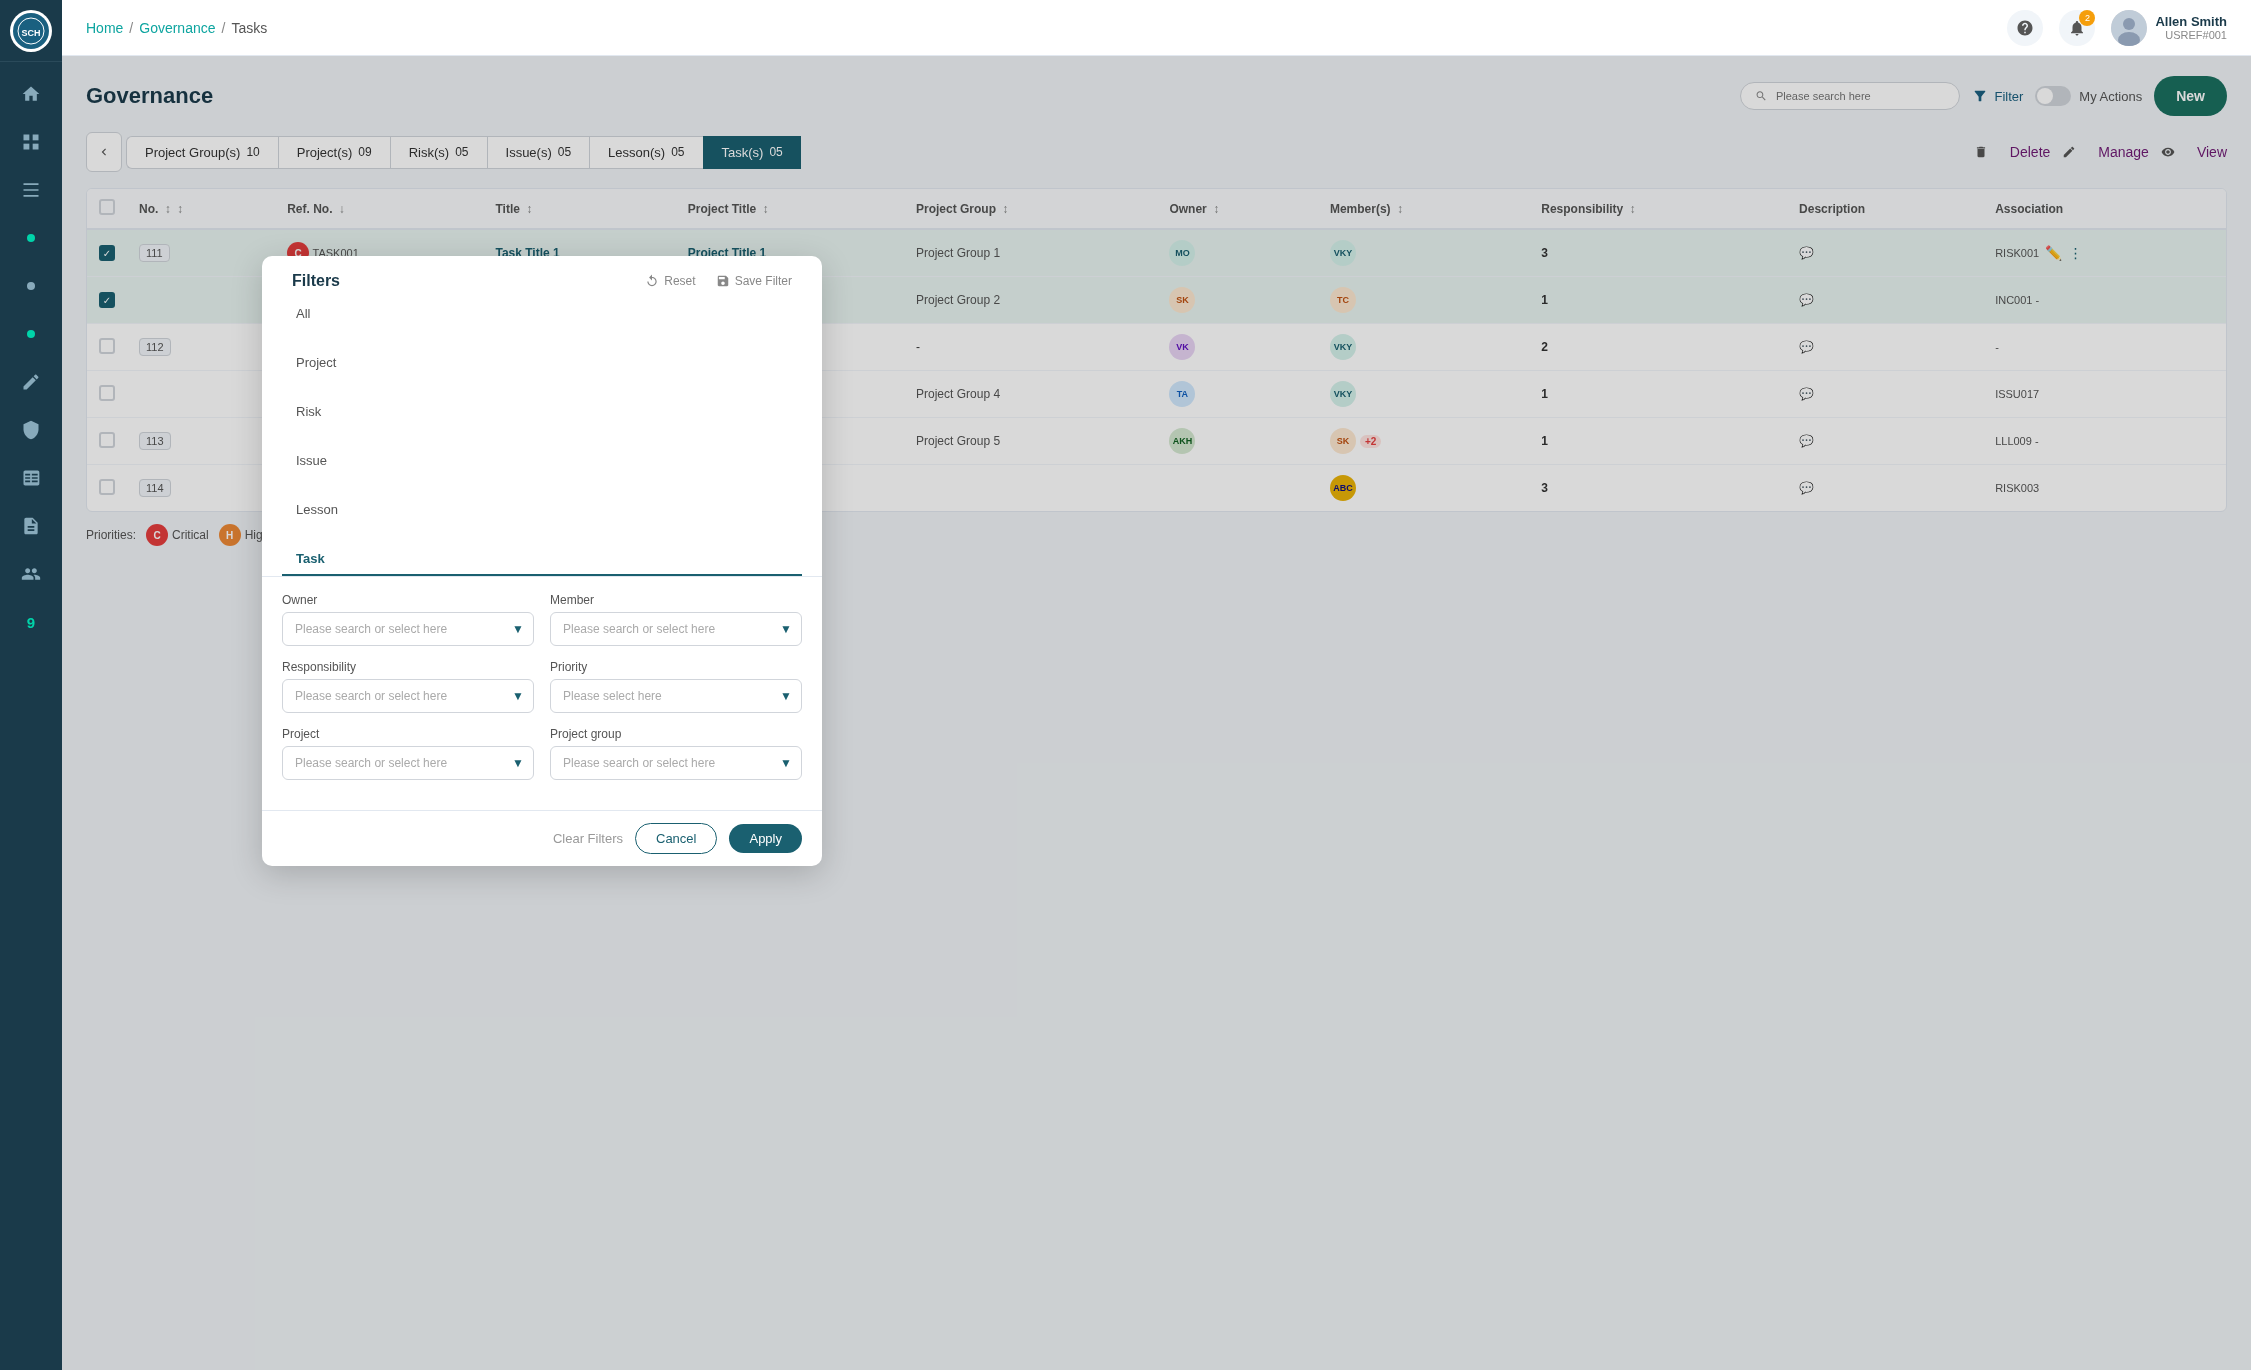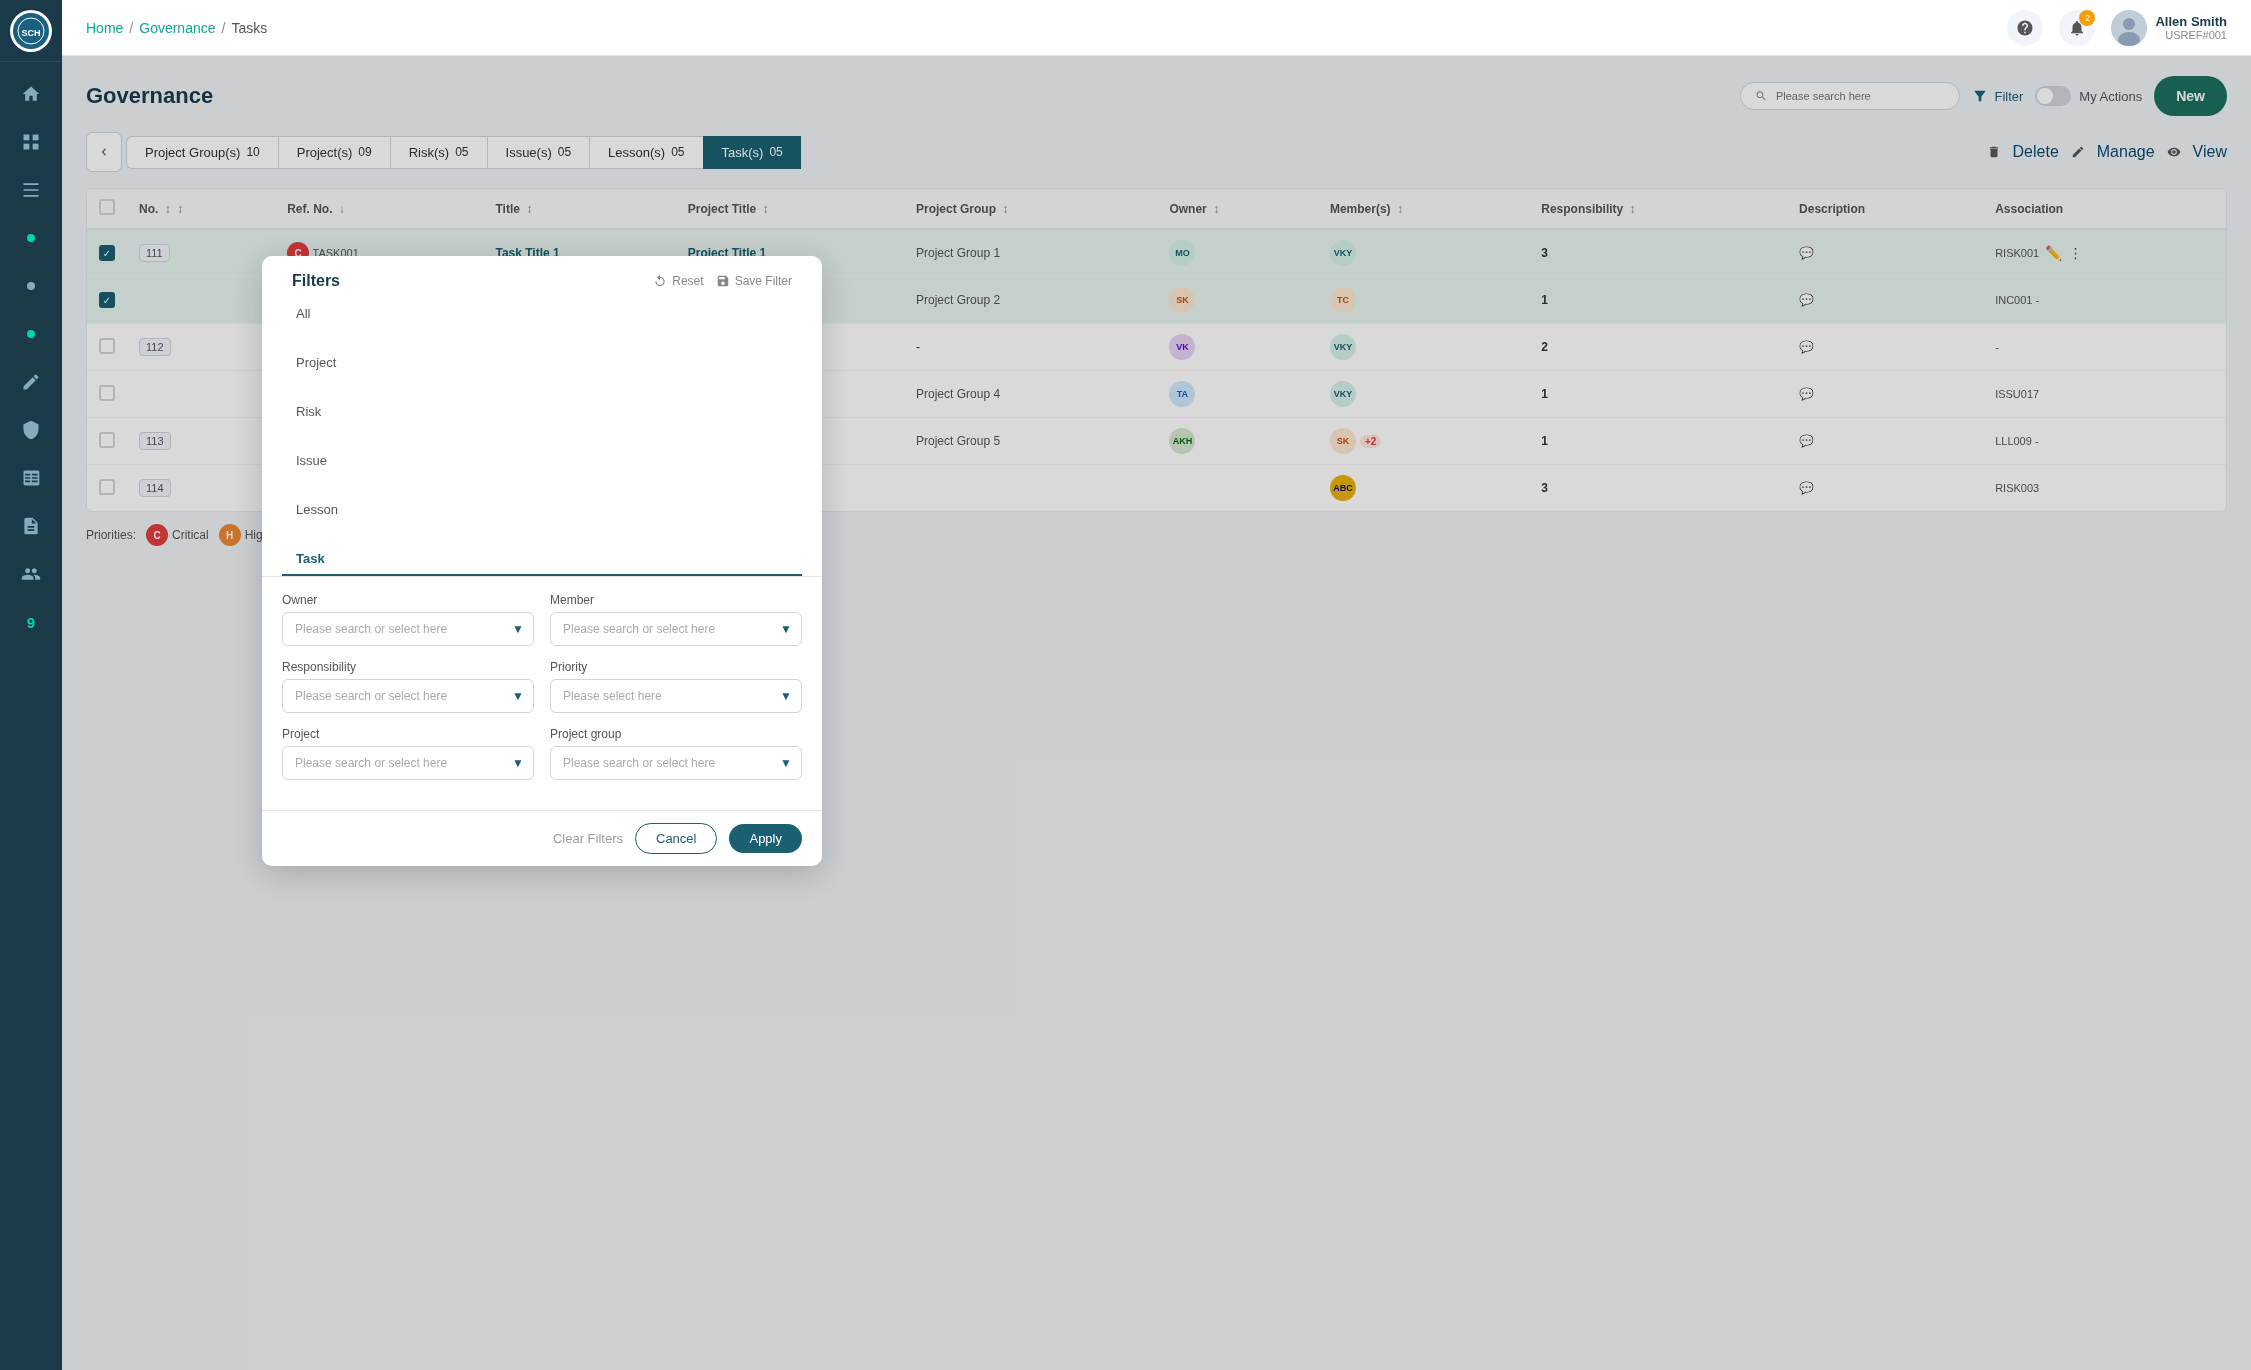--- a/index.html
+++ b/index.html
@@ -54,21 +54,21 @@
 
     
     .tabs-container { display: flex; align-items: center; gap: 0; margin-bottom: 16px; }
     .tab-back-btn { width: 36px; height: 40px; border: 1px solid #d1d5db; border-radius: 6px; background: white; display: flex; align-items: center; justify-content: center; cursor: pointer; color: #555; margin-right: 4px; }
     .tab { display: flex; align-items: center; gap: 6px; padding: 8px 18px; border: 1px solid #d1d5db; background: white; font-size: 13px; font-weight: 500; color: #333; cursor: pointer; border-right: none; }
     .tab:first-of-type { border-radius: 6px 0 0 6px; }
     .tab:last-of-type { border-right: 1px solid #d1d5db; }
     .tab.active { background: #1a6070; color: white; border-color: #1a6070; }
     .tab-count { font-size: 12px; }
     .tab-actions { margin-left: auto; display: flex; align-items: center; gap: 12px; }
-    .tab-action-btn { display: flex; align-items: center; gap: 12px; color: #0c4a6e; font-size: 16px; cursor: pointer; background: none; border: none; }
+    .tab-action-btn { display: flex; align-items: center; gap: 22px; color: #701a75; font-size: 14px; cursor: pointer; background: none; border: none; }
 
     
     .table-container { background: white; border: 1px solid #e2e8f0; border-radius: 6px; overflow: hidden; }
     table { width: 100%; border-collapse: collapse; }
     thead tr { background: #f8fafc; border-bottom: 2px solid #e2e8f0; }
     th { padding: 10px 12px; text-align: left; font-size: 12px; font-weight: 600; color: #555; white-space: nowrap; }
     th .sort-icon { color: #888; margin-left: 3px; }
     td { padding: 10px 12px; border-bottom: 1px solid #f1f5f9; font-size: 12px; vertical-align: middle; }
     tr:last-child td { border-bottom: none; }
     tr.selected-row { background: #e8f4f0; }
@@ -110,21 +110,21 @@
 
     
     .priorities-legend { display: flex; align-items: center; gap: 10px; margin-top: 12px; font-size: 12px; color: #555; }
     .priorities-legend .legend-item { display: flex; align-items: center; gap: 4px; }
 
     
     .modal-overlay { position: absolute; top: 0; left: 0; right: 0; bottom: 0; background: rgba(0,0,0,0.15); z-index: 100; display: flex; align-items: flex-start; justify-content: flex-start; padding: 200px 0 0 200px; }
     .filter-modal { background: white; border-radius: 10px; box-shadow: 0 8px 32px rgba(0,0,0,0.18); width: 560px; padding: 0 0 0 0; overflow: hidden; }
     .filter-modal-header { display: flex; align-items: center; justify-content: space-between; padding: 16px 30px 8px; }
     .filter-modal-title { font-size: 16px; font-weight: 700; color: #1a3a4a; }
-    .filter-modal-actions { display: flex; gap: 12px; }
+    .filter-modal-actions { display: flex; gap: 20px; }
     .filter-modal-action { display: flex; align-items: center; gap: 5px; font-size: 12px; color: #888; cursor: pointer; background: none; border: none; }
     .filter-tabs { display: flex; gap: 16px; padding: 0 20px; border-bottom: 1px solid #e2e8f0; flex-direction: column; }
     .filter-tab { padding: 8px 14px; font-size: 13px; cursor: pointer; color: #555; border-bottom: 2px solid transparent; }
     .filter-tab.active { color: #1a6070; border-bottom-color: #1a6070; font-weight: 600; }
     .filter-form { padding: 16px 20px; }
     .filter-row { display: flex; gap: 16px; margin-bottom: 14px; }
     .filter-field { flex: 1; }
     .filter-label { font-size: 12px; color: #555; margin-bottom: 5px; }
     .filter-select-wrap { position: relative; }
     .filter-select-wrap select { width: 100%; border: 1px solid #d1d5db; border-radius: 6px; padding: 9px 30px 9px 12px; font-size: 12px; color: #aaa; appearance: none; background: white; cursor: pointer; outline: none; }

